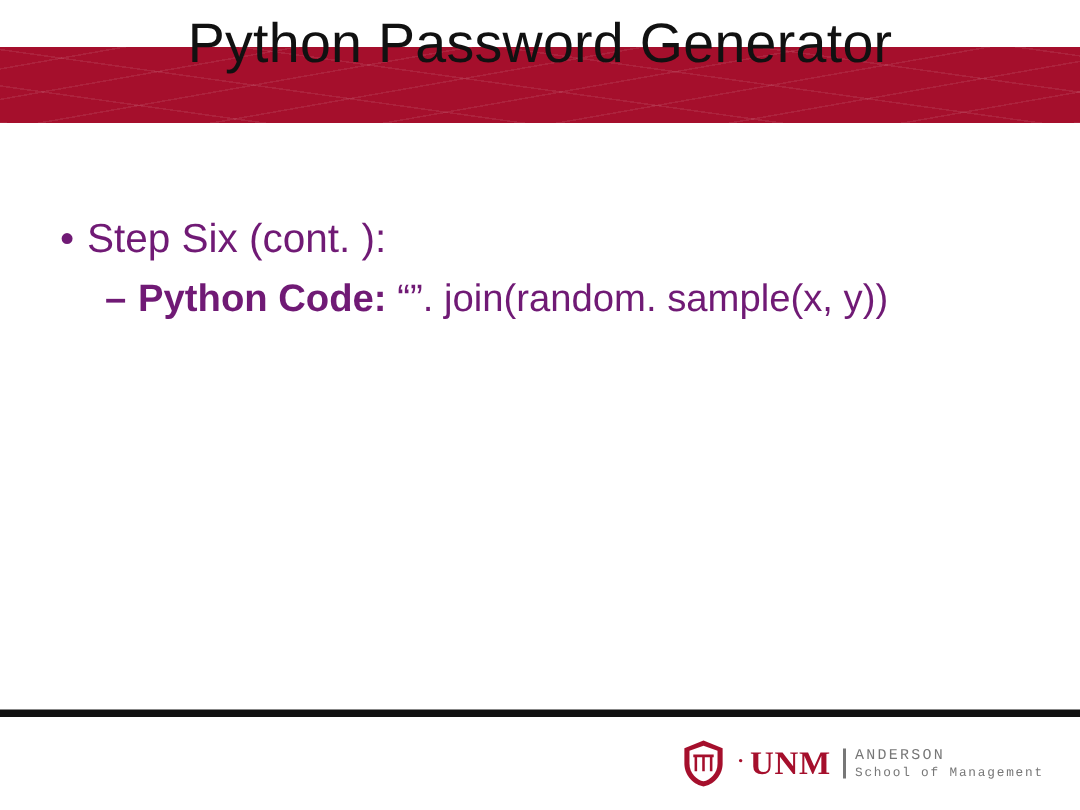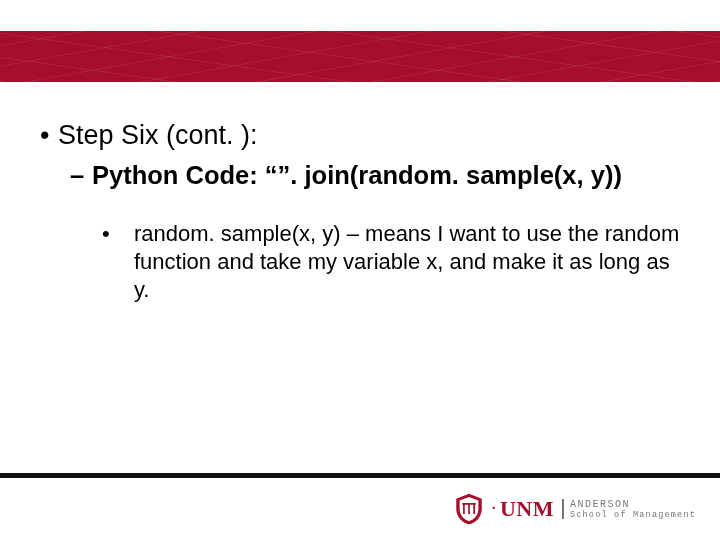--- a/index.html
+++ b/index.html
@@ -31,27 +31,28 @@
     top: 8px;
     left: 0; right: 0;
     text-align: center;
     font-size: 37px;
     font-weight: 400;
     color: #111111;
     letter-spacing: 0.2px;
   }
   .content {
     padding: 24px 36px 0 40px;
-    color: #000000;
+    color: #701a75;
+    margin-top: 24px;
   }
   .lvl1 { font-size: 27px; margin-top: 14px; }
   .lvl1 .bullet { display:inline-block; width: 18px; }
   .lvl2 { font-size: 25.5px; font-weight: 700; margin-top: 10px; margin-left: 30px; }
   .lvl2 .dash { display:inline-block; width: 22px; font-weight:700; }
-  .lvl2 .code { font-weight: 700; }
+  .lvl2 .code { font-weight: 400; }
   .lvl3 { font-size: 22px; margin-left: 78px; margin-top: 34px; line-height: 1.28; text-indent: -16px; padding-left: 16px; }
   .lvl3.second { margin-top: 30px; }
   .lvl3 .bullet { display:inline-block; width: 16px; }
   .footer-line {
     position: absolute;
     left: 0; right: 0;
     bottom: 62px;
     height: 5px;
     background: #111111;
   }
@@ -85,31 +86,29 @@
     letter-spacing: 1.5px;
     margin-top: 1px;
   }
   .logo-sub.small { font-size: 8.5px; letter-spacing: 1.2px; }
 </style>
 </head>
 <body>
 
 <div class="header">
   <div class="header-overlay"></div>
+  <h1 class="title">Python Password Generator</h1>
 </div>
 
 <div class="content">
   <div class="lvl1">
     <span class="bullet">•</span><span>Step Six (cont. ):</span>
   </div>
   <div class="lvl2">
     <span class="dash">–</span><span>Python Code: </span><span class="code">“”. join(random. sample(x, y))</span>
-  </div>
-  <div class="lvl3 second">
-    <span class="bullet">•</span><span>random. sample(x, y) – means I want to use the random function and take my variable x, and make it as long as y.</span>
   </div>
 </div>
 
 <div class="footer-line"></div>
 
 <div class="logo">
   <span class="logo-shield">
     <svg viewBox="0 0 40 40" width="34" height="34">
       <path d="M20 2 L35 8 L35 20 C35 30 27 37 20 38 C13 37 5 30 5 20 L5 8 Z" fill="#a50f2c"></path>
       <path d="M20 6 L31 10 L31 20 C31 28 25 33 20 34 C15 33 9 28 9 20 L9 10 Z" fill="#ffffff"></path>

